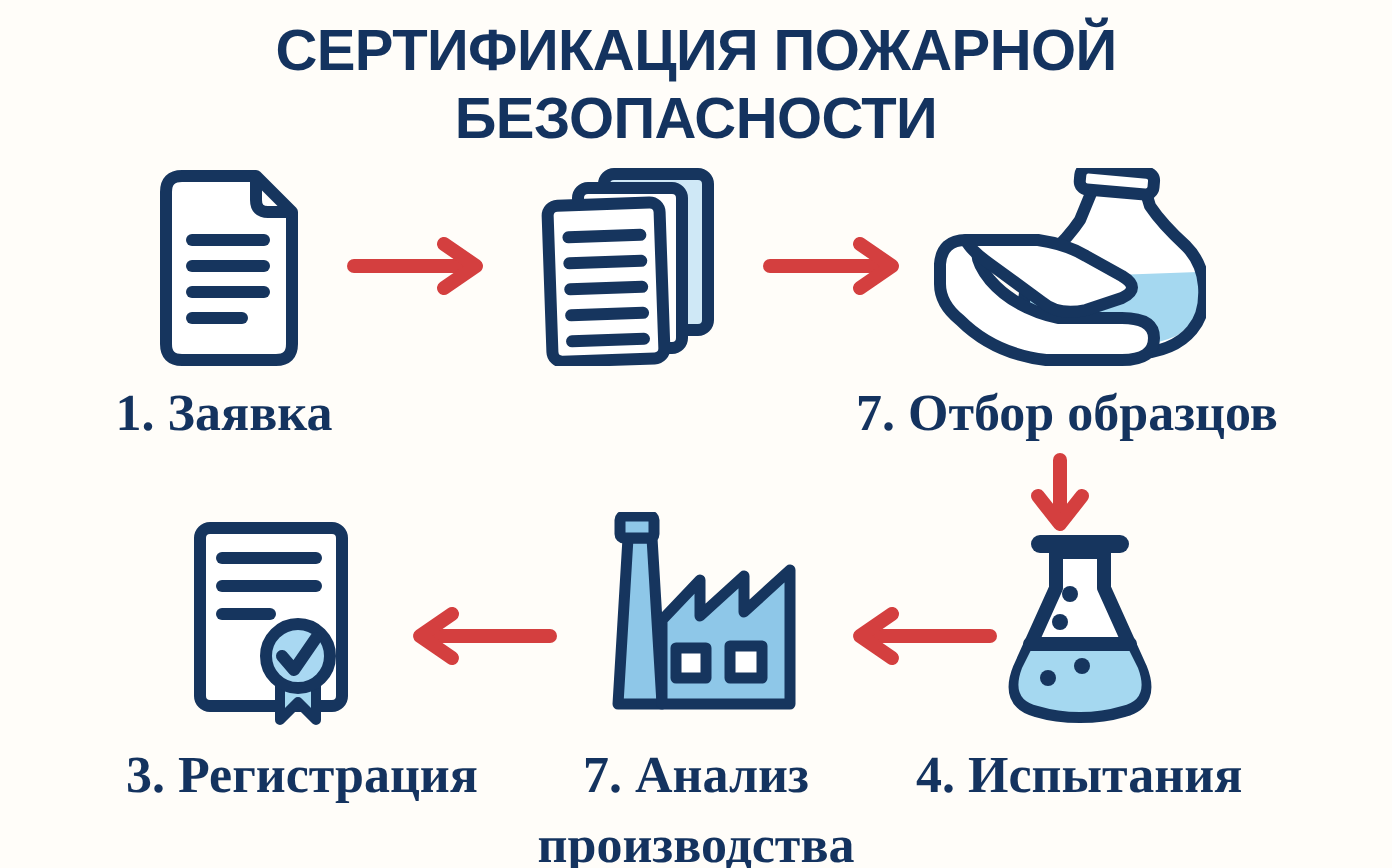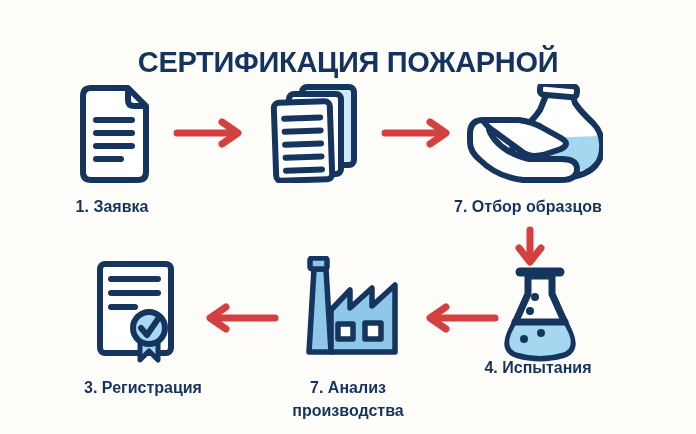--- a/index.html
+++ b/index.html
@@ -4,33 +4,34 @@
 <style>
   * { margin:0; padding:0; box-sizing:border-box; }
   html,body { width:696px; height:434px; }
   body { font-family:"Liberation Sans", sans-serif; }
   .canvas {
     position:relative; width:696px; height:434px;
     background:#fffdf9; overflow:hidden;
     color:#16355e;
   }
   .title { position:absolute; left:0; top:9px; width:696px; text-align:center;
-    font-weight:bold; font-size:29px; line-height:34px; letter-spacing:-0.3px; color:#14335f;margin-top:36px; }
+    font-weight:bold; font-size:29px; line-height:34px; letter-spacing:-0.3px; color:#14335f; }
   .step-label { position:absolute; text-align:center; font-weight:bold;
-    font-size:16px; line-height:23px; color:#14335f; white-space:nowrap; }
+    font-size:26px; line-height:23px; color:#14335f; white-space:nowrap;font-family:Liberation Serif, serif; }
   .icon-box { position:absolute; }
   svg { display:block; }
 </style>
 </head>
 <body>
 
 <div class="canvas">
 
   <div class="title">
     <div>СЕРТИФИКАЦИЯ ПОЖАРНОЙ</div>
+    <div>БЕЗОПАСНОСТИ</div>
   </div>
 
   <div class="icon-box" style="left:74px; top:84px;">
     <svg width="76" height="100" viewBox="0 0 76 100">
       <g stroke="#16355e" stroke-width="6" stroke-linejoin="round" stroke-linecap="round">
         <path d="M17 4 H54 L72 22 V88 Q72 96 64 96 H17 Q9 96 9 88 V12 Q9 4 17 4 Z" fill="#ffffff"></path>
         <path d="M54 5 V16 Q54 22 60 22 H71" fill="none"></path>
         <line x1="22" y1="36" x2="58" y2="36"></line>
         <line x1="22" y1="49" x2="58" y2="49"></line>
         <line x1="22" y1="62" x2="58" y2="62"></line>
@@ -103,21 +104,21 @@
       <path d="M30 10 V28 L12 68 Q5 85 20 89 Q30 92 42 92 Q54 92 64 89 Q79 85 72 68 L54 28 V10 Z" fill="#ffffff" stroke="#16355e" stroke-width="7" stroke-linejoin="round"></path>
       <path d="M19 56 L13 68 Q7 84 21 87 Q31 90 42 90 Q53 90 63 87 Q77 84 71 68 L65 56 Z" fill="#a5d8f0"></path>
       <line x1="17" y1="56" x2="67" y2="56" stroke="#16355e" stroke-width="7" stroke-linecap="round"></line>
       <line x1="22" y1="6" x2="62" y2="6" stroke="#16355e" stroke-width="9" stroke-linecap="round"></line>
       <circle cx="37" cy="31" r="4" fill="#16355e"></circle>
       <circle cx="32" cy="45" r="4" fill="#16355e"></circle>
       <circle cx="26" cy="73" r="4" fill="#16355e"></circle>
       <circle cx="43" cy="67" r="4" fill="#16355e"></circle>
     </svg>
   </div>
-  <div class="step-label" style="left:458px; top:356px; width:160px;">4. Испытания</div>
+  <div class="step-label" style="left:458px; top:376px; width:160px;">4. Испытания</div>
 
   <div class="icon-box" style="left:412px; top:302px;">
     <svg width="88" height="32" viewBox="0 0 88 32">
       <g stroke="#d43f3f" stroke-width="7" stroke-linecap="round" stroke-linejoin="round" fill="none">
         <path d="M83 16 H22"></path>
           <path d="M34 5 L18 16 L34 27"></path>
       </g>
     </svg>
   </div>
 
@@ -127,21 +128,21 @@
         <polygon points="16,13 28,13 33,96 11,96" fill="#8ec7e8"></polygon>
         <rect x="12" y="2" width="17" height="11" rx="2" fill="#8ec7e8"></rect>
         <path d="M33 96 V54 L52 34 V52 L74 32 V50 L97 29 V96 Z" fill="#8ec7e8"></path>
         <rect x="40" y="68" width="15" height="15" fill="#ffffff"></rect>
         <rect x="67" y="67" width="16" height="16" fill="#ffffff"></rect>
       </g>
     </svg>
   </div>
   <div class="step-label" style="left:268px; top:376px; width:160px;">
     <div>7. Анализ</div>
-    <div style="margin-top:0;">производства</div>
+    <div style="margin-top:12px;">производства</div>
   </div>
 
   <div class="icon-box" style="left:192px; top:302px;">
     <svg width="88" height="32" viewBox="0 0 88 32">
       <g stroke="#d43f3f" stroke-width="7" stroke-linecap="round" stroke-linejoin="round" fill="none">
         <path d="M83 16 H22"></path>
           <path d="M34 5 L18 16 L34 27"></path>
       </g>
     </svg>
   </div>

